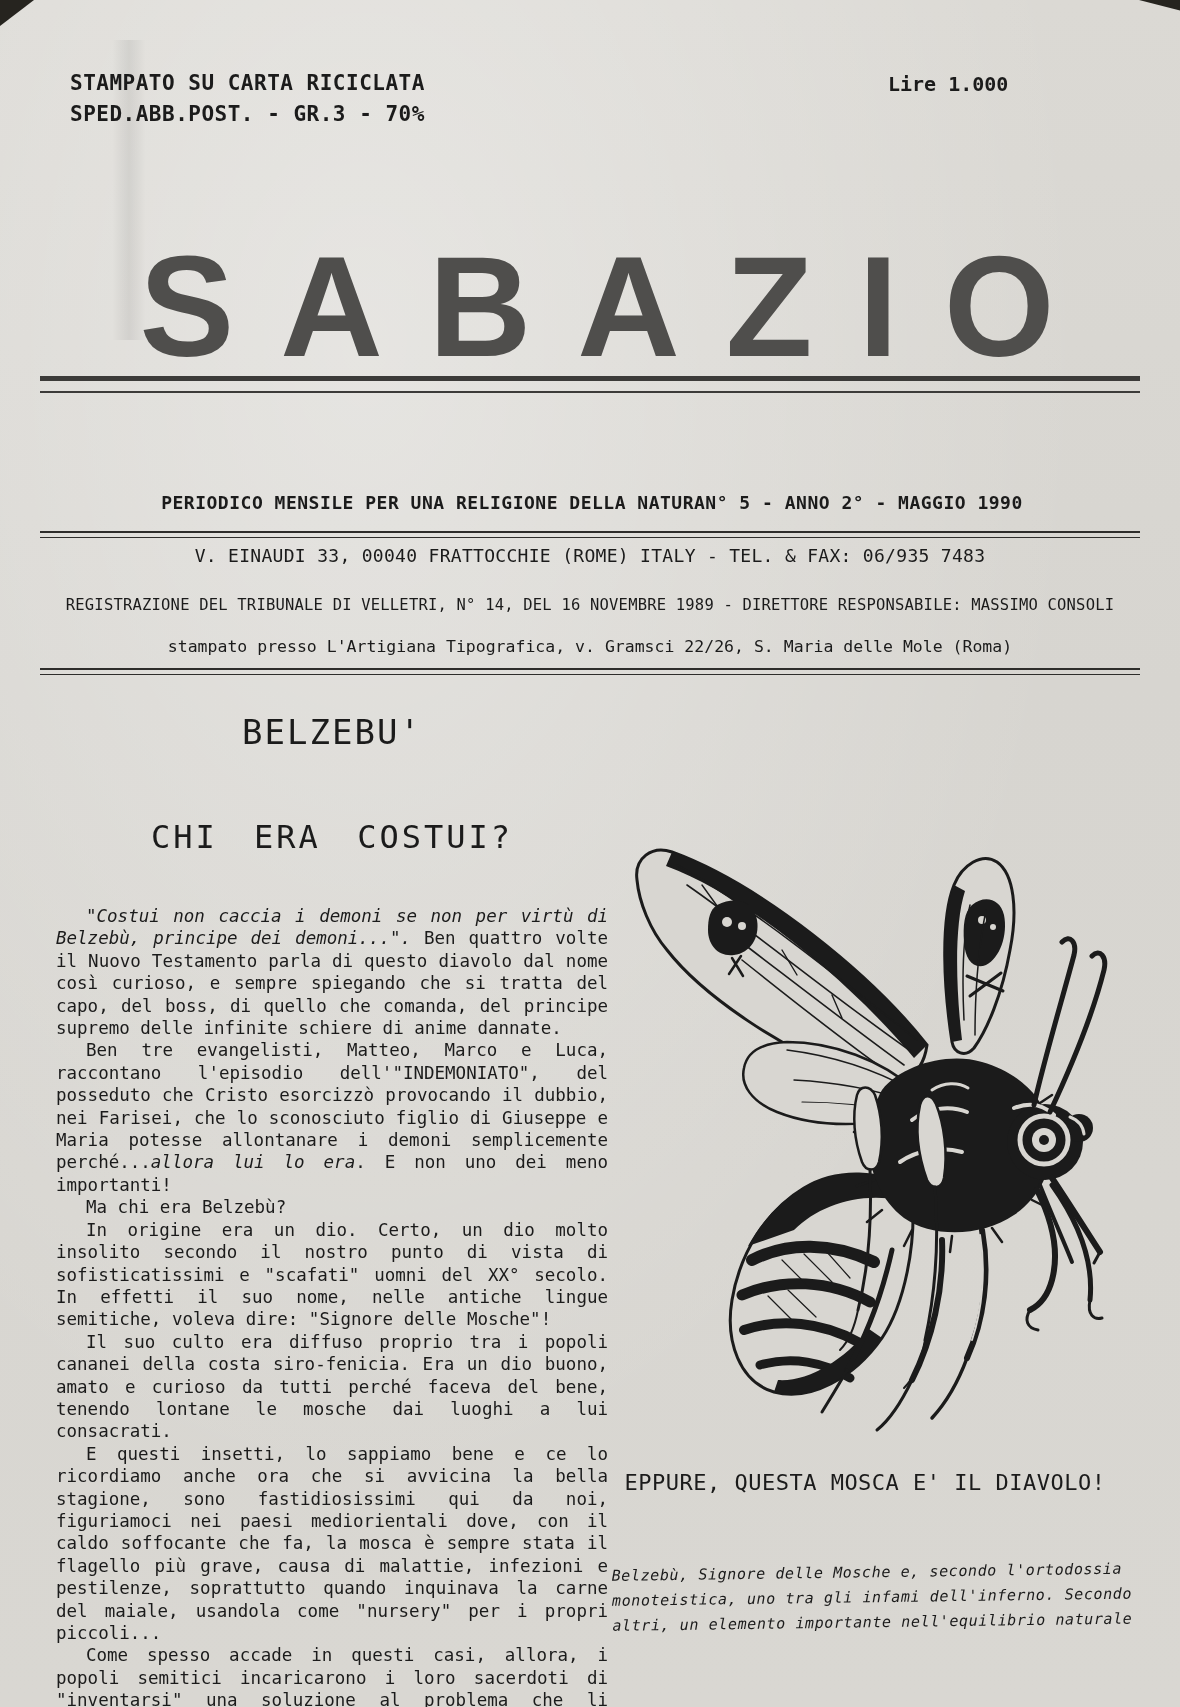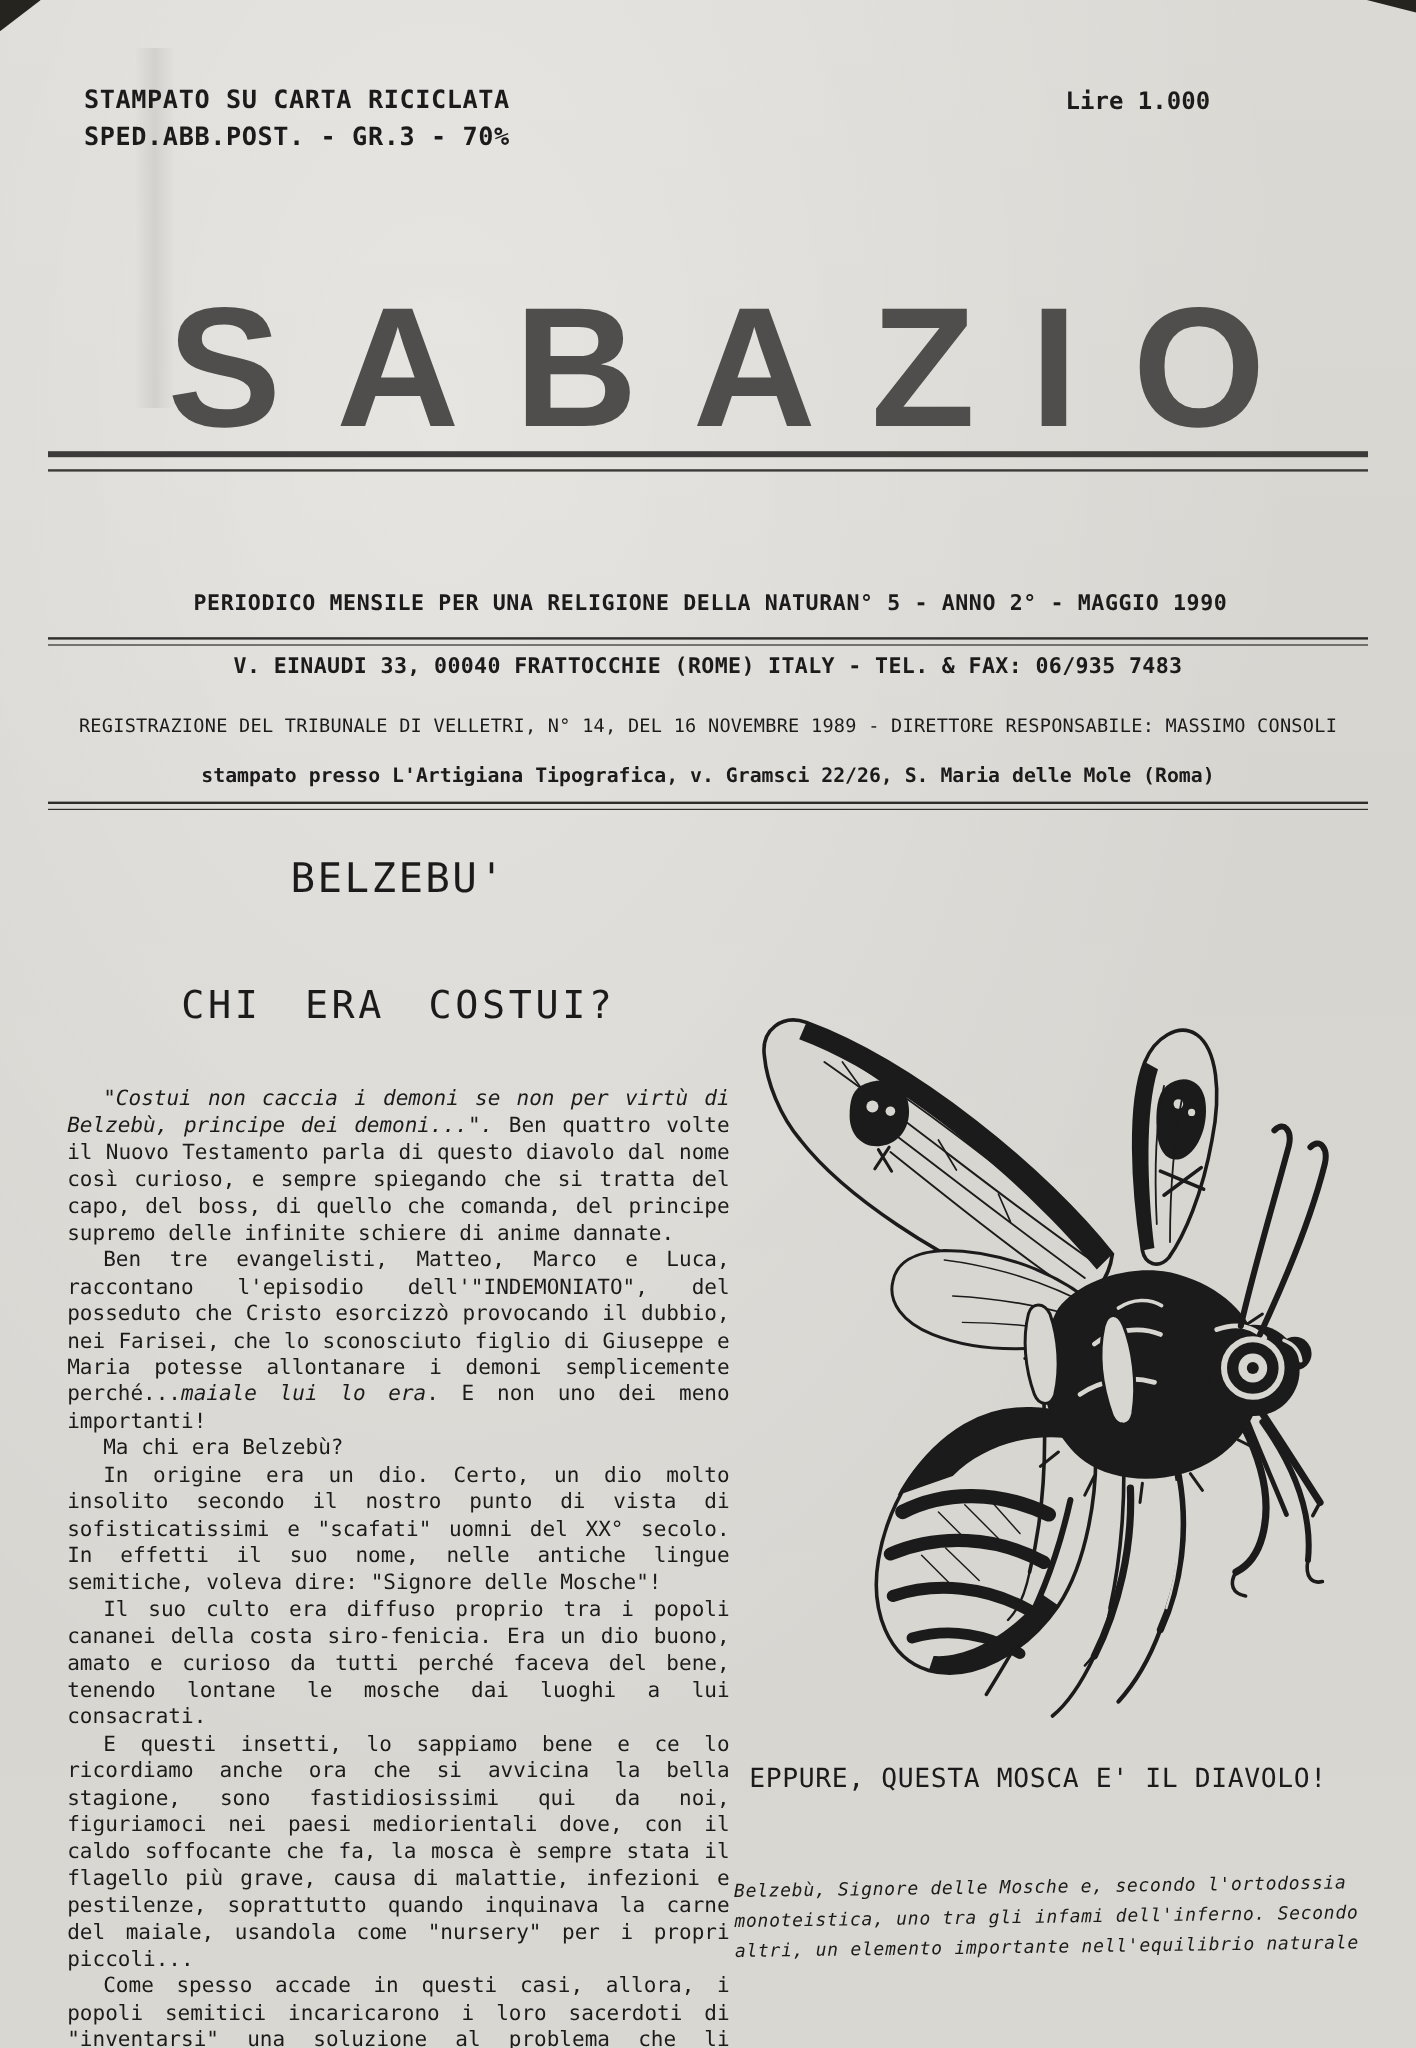--- a/index.html
+++ b/index.html
@@ -35,23 +35,23 @@
     font-weight:bold;font-size:142px;line-height:130px;
     letter-spacing:46px;margin-right:-46px;text-indent:23px;
     color:var(--masthead-color);
   }
   .rule{position:absolute;left:40px;width:1100px;}
   .rule.heavy{top:376px;height:10px;border-top:5px solid #3c3b39;border-bottom:2px solid #3c3b39;}
   .rule.thin1{top:531px;height:4px;border-top:2px solid #2e2d2b;border-bottom:1px solid #2e2d2b;}
   .rule.thin2{top:668px;height:4px;border-top:2px solid #2e2d2b;border-bottom:1px solid #2e2d2b;}
   .subtitle-row{position:absolute;left:70px;top:492px;width:1044px;display:flex;justify-content:center;
     font-size:18px;font-weight:bold;letter-spacing:.5px;}
-  .address{position:absolute;left:40px;top:545px;width:1100px;text-align:center;font-size:18px;font-weight:bold;letter-spacing:.3px;}
+  .address{position:absolute;left:40px;top:545px;width:1100px;text-align:center;font-size:18px;font-weight:normal;letter-spacing:.3px;}
   .registration{position:absolute;left:30px;top:596px;width:1120px;text-align:center;font-size:15.5px;font-weight:normal;letter-spacing:.2px;}
-  .printer{position:absolute;left:40px;top:637px;width:1100px;text-align:center;font-size:16.5px;font-weight:bold;}
+  .printer{position:absolute;left:40px;top:637px;width:1100px;text-align:center;font-size:16.5px;}
   .headline1{position:absolute;left:56px;top:712px;width:552px;text-align:center;font-size:34px;letter-spacing:2px;}
   .headline2{position:absolute;left:56px;top:818px;width:552px;text-align:center;font-size:32px;letter-spacing:3px;word-spacing:14px;}
   .body-col{position:absolute;left:56px;top:905px;width:552px;font-size:17.5px;line-height:22.4px;text-align:justify;}
   .body-para{margin:0;text-indent:30px;}
   .body-para .it,.ital{font-style:italic;}
   .fly-wrap{position:absolute;left:582px;top:790px;width:535px;height:660px;color:var(--ink);}
   .caption-title{position:absolute;left:585px;top:1466px;width:560px;text-align:center;font-size:22px;line-height:34px;letter-spacing:.5px;}
   .caption-body{position:absolute;left:612px;top:1560px;width:548px;font-size:15px;line-height:25px;font-style:italic;letter-spacing:.6px;transform:rotate(-.8deg);text-align:left;}
   svg .inkline{stroke:currentColor;fill:none;stroke-linecap:round;}
   svg .paperline{stroke:var(--paper);fill:none;stroke-linecap:round;}
@@ -82,21 +82,21 @@
   <div class="address">V. EINAUDI 33, 00040 FRATTOCCHIE (ROME) ITALY - TEL. &amp; FAX: 06/935 7483</div>
   <div class="registration">REGISTRAZIONE DEL TRIBUNALE DI VELLETRI, N° 14, DEL 16 NOVEMBRE 1989 - DIRETTORE RESPONSABILE: MASSIMO CONSOLI</div>
   <div class="printer">stampato presso L'Artigiana Tipografica, v. Gramsci 22/26, S. Maria delle Mole (Roma)</div>
   <div class="rule thin2"></div>
 
   <div class="headline1">BELZEBU'</div>
   <div class="headline2">CHI ERA COSTUI?</div>
 
   <div class="body-col">
       <p class="body-para"><span class="ital">"Costui non caccia i demoni se non per virtù di Belzebù, principe dei demoni...".</span><span> Ben quattro volte il Nuovo Testamento parla di questo diavolo dal nome così curioso, e sempre spiegando che si tratta del capo, del boss, di quello che comanda, del principe supremo delle infinite schiere di anime dannate.</span></p>
-      <p class="body-para"><span>Ben tre evangelisti, Matteo, Marco e Luca, raccontano l'episodio dell'"INDEMONIATO", del posseduto che Cristo esorcizzò provocando il dubbio, nei Farisei, che lo sconosciuto figlio di Giuseppe e Maria potesse allontanare i demoni semplicemente perché...</span><span class="ital">maiale lui lo era</span><span>. E non uno dei meno importanti!</span></p>
+      <p class="body-para"><span>Ben tre evangelisti, Matteo, Marco e Luca, raccontano l'episodio dell'"INDEMONIATO", del posseduto che Cristo esorcizzò provocando il dubbio, nei Farisei, che lo sconosciuto figlio di Giuseppe e Maria potesse allontanare i demoni semplicemente perché...</span><span class="ital">allora lui lo era</span><span>. E non uno dei meno importanti!</span></p>
       <p class="body-para"><span>Ma chi era Belzebù?</span></p>
       <p class="body-para"><span>In origine era un dio. Certo, un dio molto insolito secondo il nostro punto di vista di sofisticatissimi e "scafati" uomni del XX° secolo. In effetti il suo nome, nelle antiche lingue semitiche, voleva dire: "Signore delle Mosche"!</span></p>
       <p class="body-para"><span>Il suo culto era diffuso proprio tra i popoli cananei della costa siro-fenicia. Era un dio buono, amato e curioso da tutti perché faceva del bene, tenendo lontane le mosche dai luoghi a lui consacrati.</span></p>
       <p class="body-para"><span>E questi insetti, lo sappiamo bene e ce lo ricordiamo anche ora che si avvicina la bella stagione, sono fastidiosissimi qui da noi, figuriamoci nei paesi mediorientali dove, con il caldo soffocante che fa, la mosca è sempre stata il flagello più grave, causa di malattie, infezioni e pestilenze, soprattutto quando inquinava la carne del maiale, usandola come "nursery" per i propri piccoli...</span></p>
       <p class="body-para"><span>Come spesso accade in questi casi, allora, i popoli semitici incaricarono i loro sacerdoti di "inventarsi" una soluzione al problema che li assillava.</span></p>
     </div>
 
   <div class="fly-wrap">
     <svg width="535" height="660" viewBox="0 0 535 660" xmlns="http://www.w3.org/2000/svg">
 

